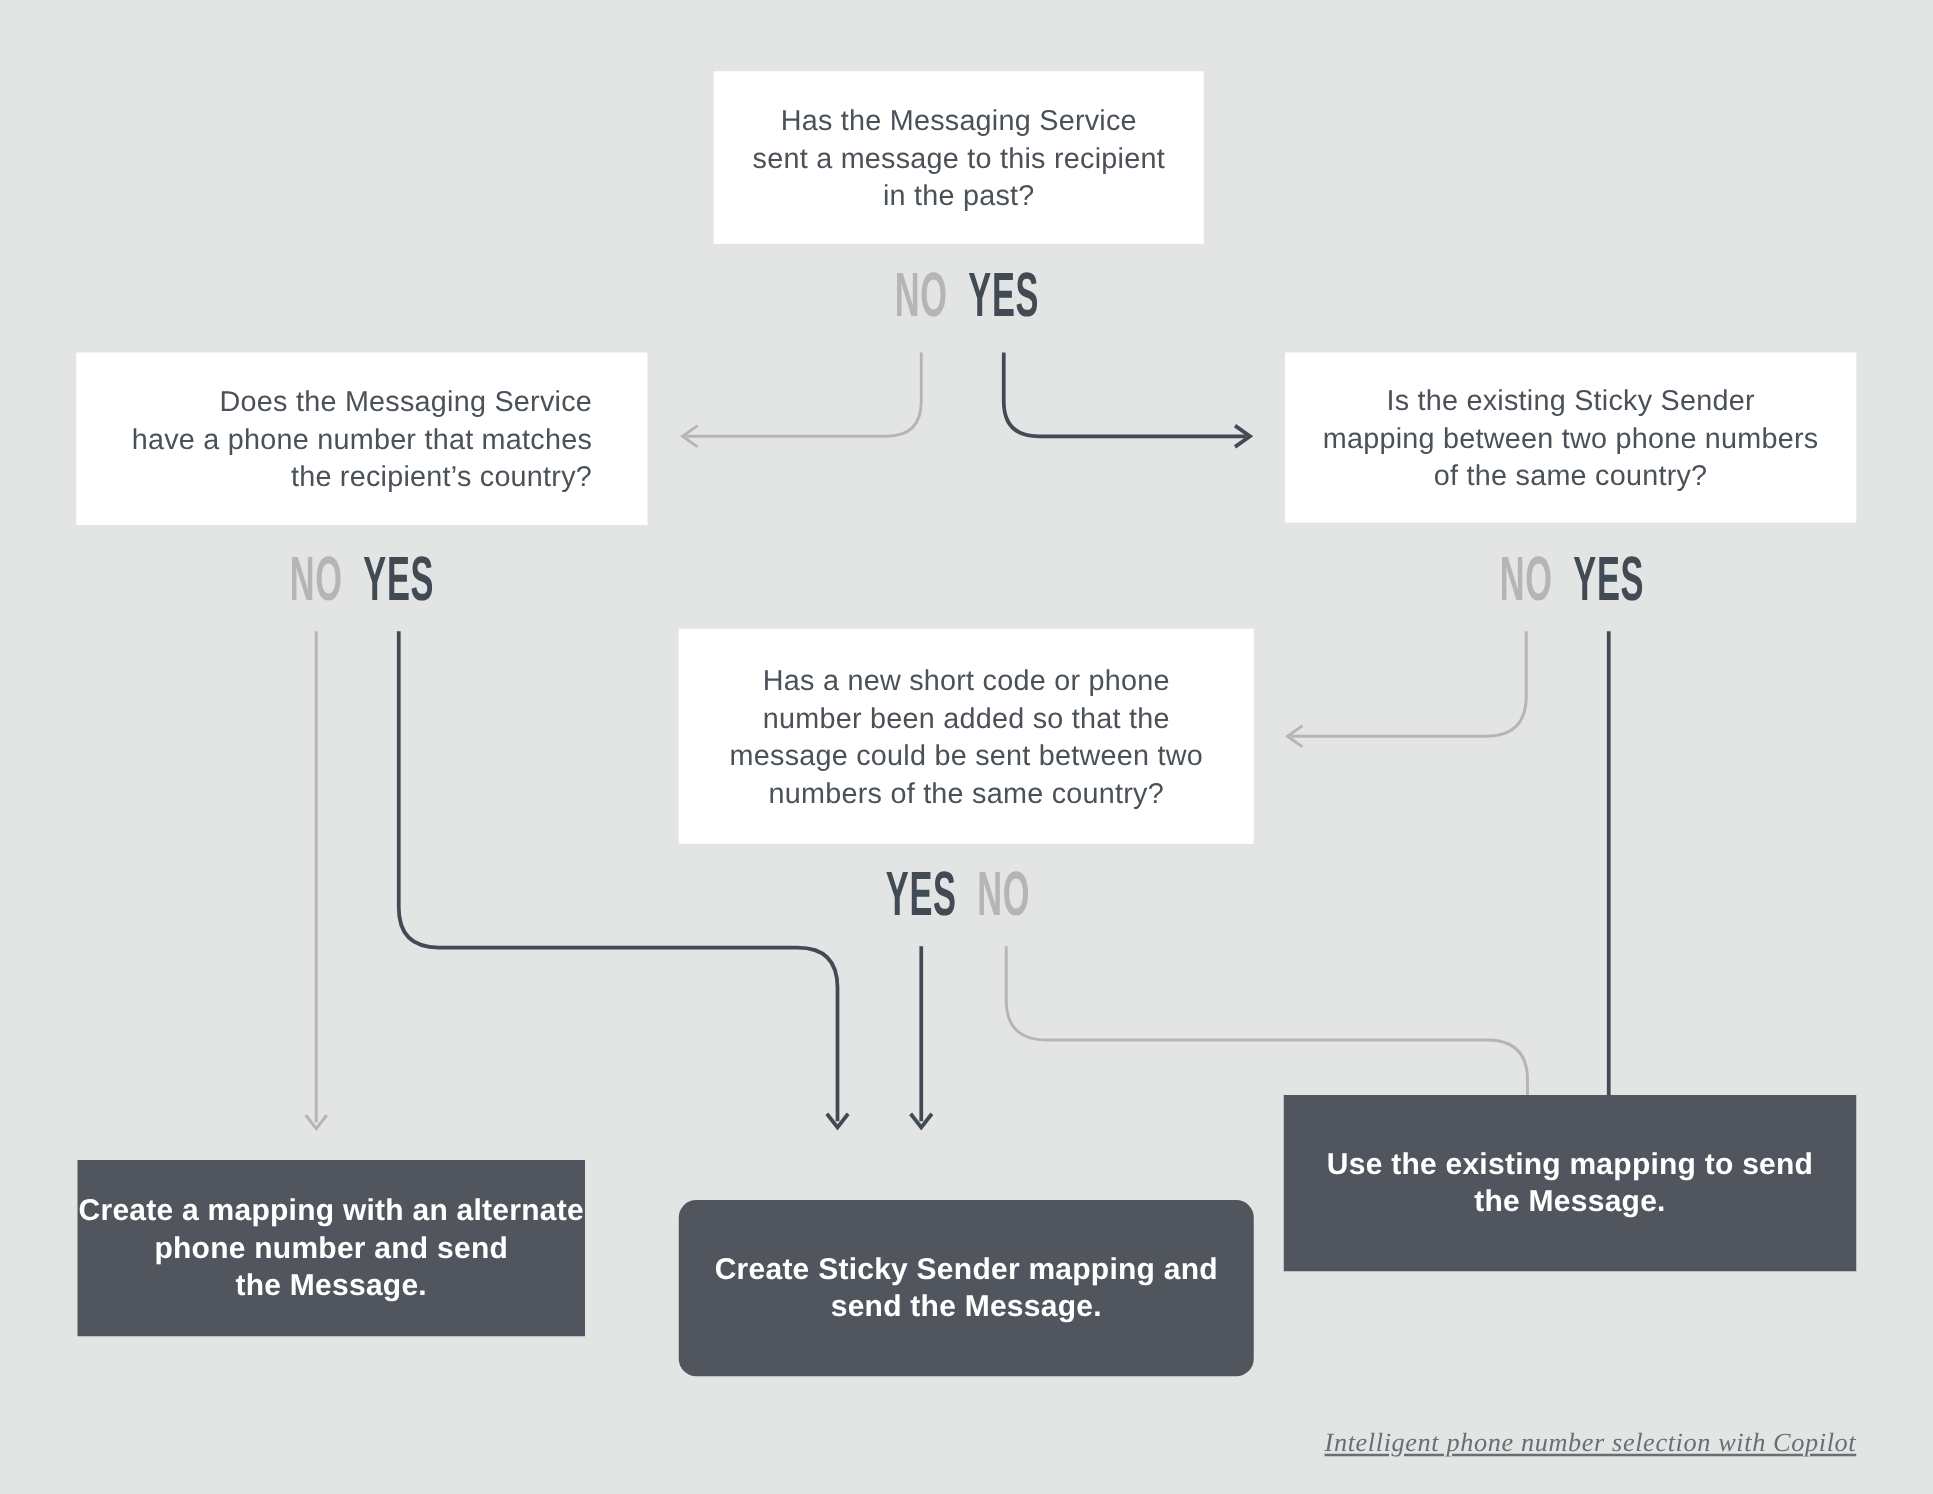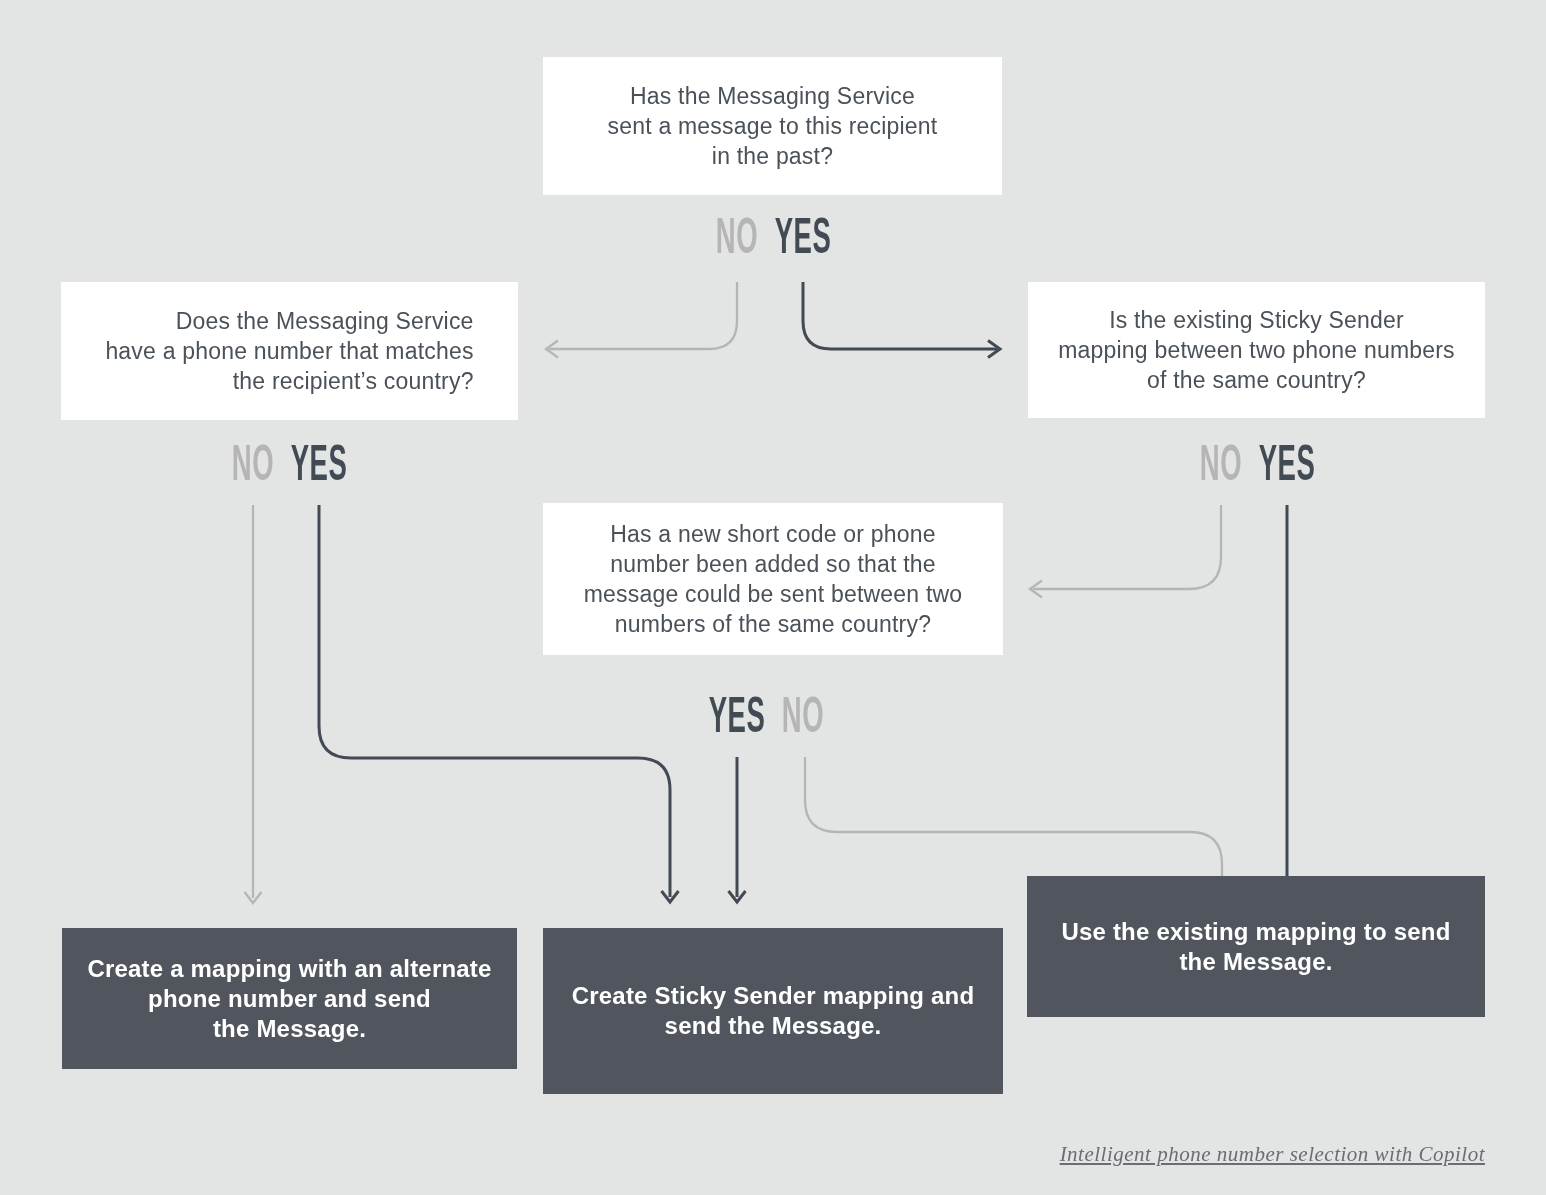--- a/index.html
+++ b/index.html
@@ -57,26 +57,26 @@
     width:120px;
     text-align:center;
     font-size:50px;
     line-height:1;
     font-weight:700;
     transform:scaleX(.55);
     letter-spacing:1px;
   }
   .decision.no{color:var(--light-line);}
   .decision.yes{color:var(--dark-line);}
-  #q-top   {left:543px; top:57px;  width:459px; height:138px;text-align:center;}
+  #q-top   {left:571px; top:57px;  width:392px; height:138px;text-align:center;}
   #q-left  {left:61px;  top:282px; width:457px; height:138px;text-align:right;}
   #q-right {left:1028px;top:282px; width:457px; height:136px;}
-  #q-mid   {left:543px; top:503px; width:460px; height:152px;}
-  #r-left  {left:62px;  top:928px; width:455px; height:141px;}
-  #r-mid   {left:543px; top:928px; width:460px; height:166px;}
+  #q-mid   {left:543px; top:503px; width:460px; height:172px;}
+  #r-left  {left:62px;  top:928px; width:406px; height:141px;}
+  #r-mid   {left:543px; top:960px; width:460px; height:141px;border-radius:14px;}
   #r-right {left:1027px;top:876px; width:458px; height:141px;}
   #lbl-top-no   {left:677px; top:211px;}
   #lbl-top-yes  {left:743px; top:211px;}
   #lbl-left-no  {left:193px; top:438px;}
   #lbl-left-yes {left:259px; top:438px;}
   #lbl-right-no {left:1161px;top:438px;}
   #lbl-right-yes{left:1227px;top:438px;}
   #lbl-mid-yes  {left:677px; top:690px;}
   #lbl-mid-no   {left:743px; top:690px;}
   svg.connectors{

